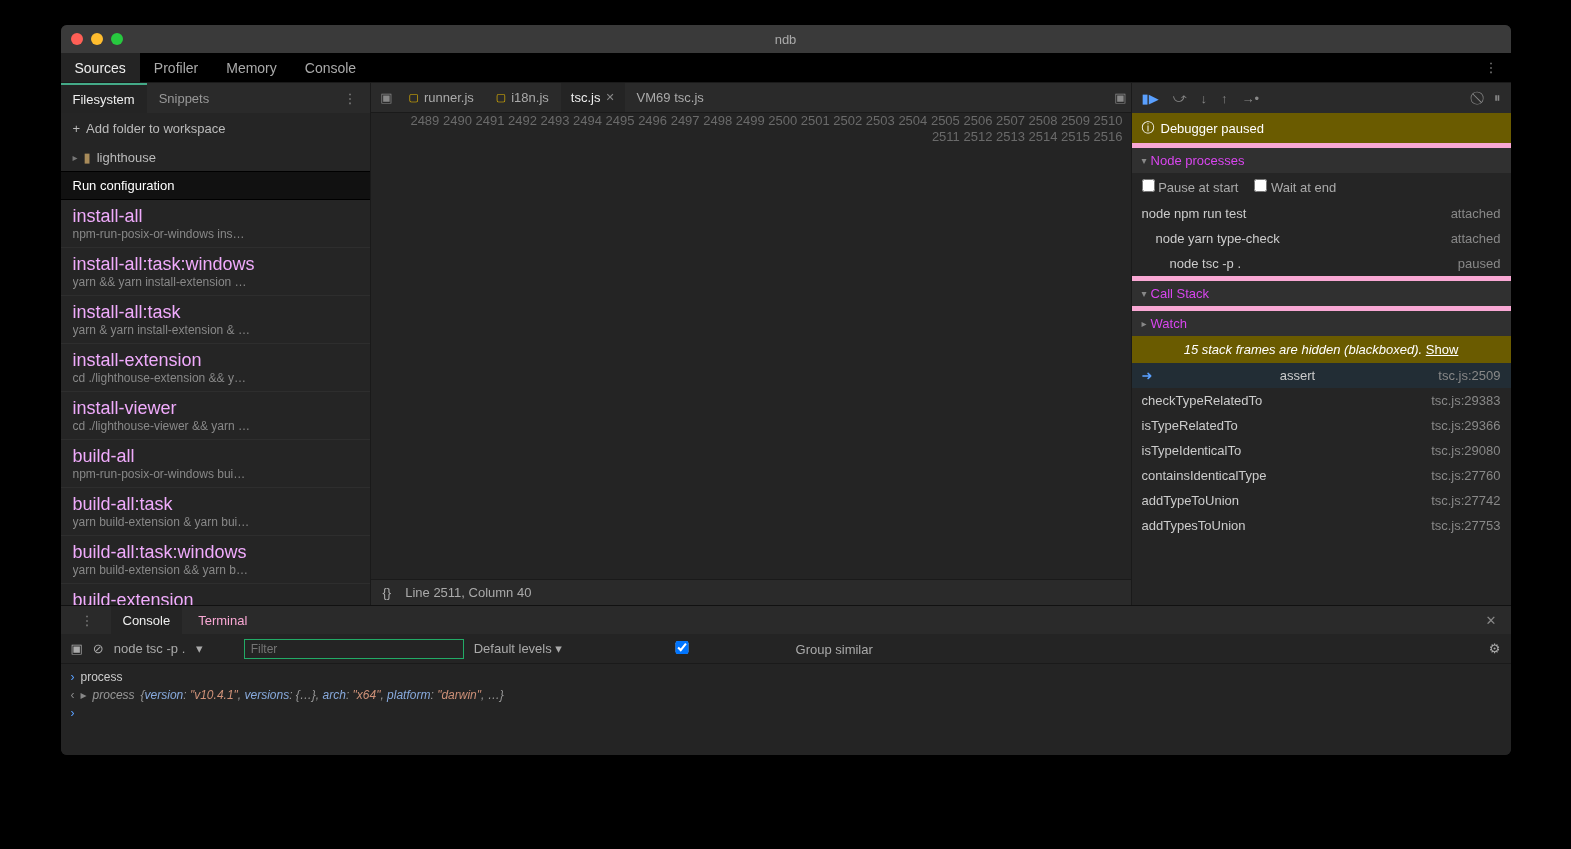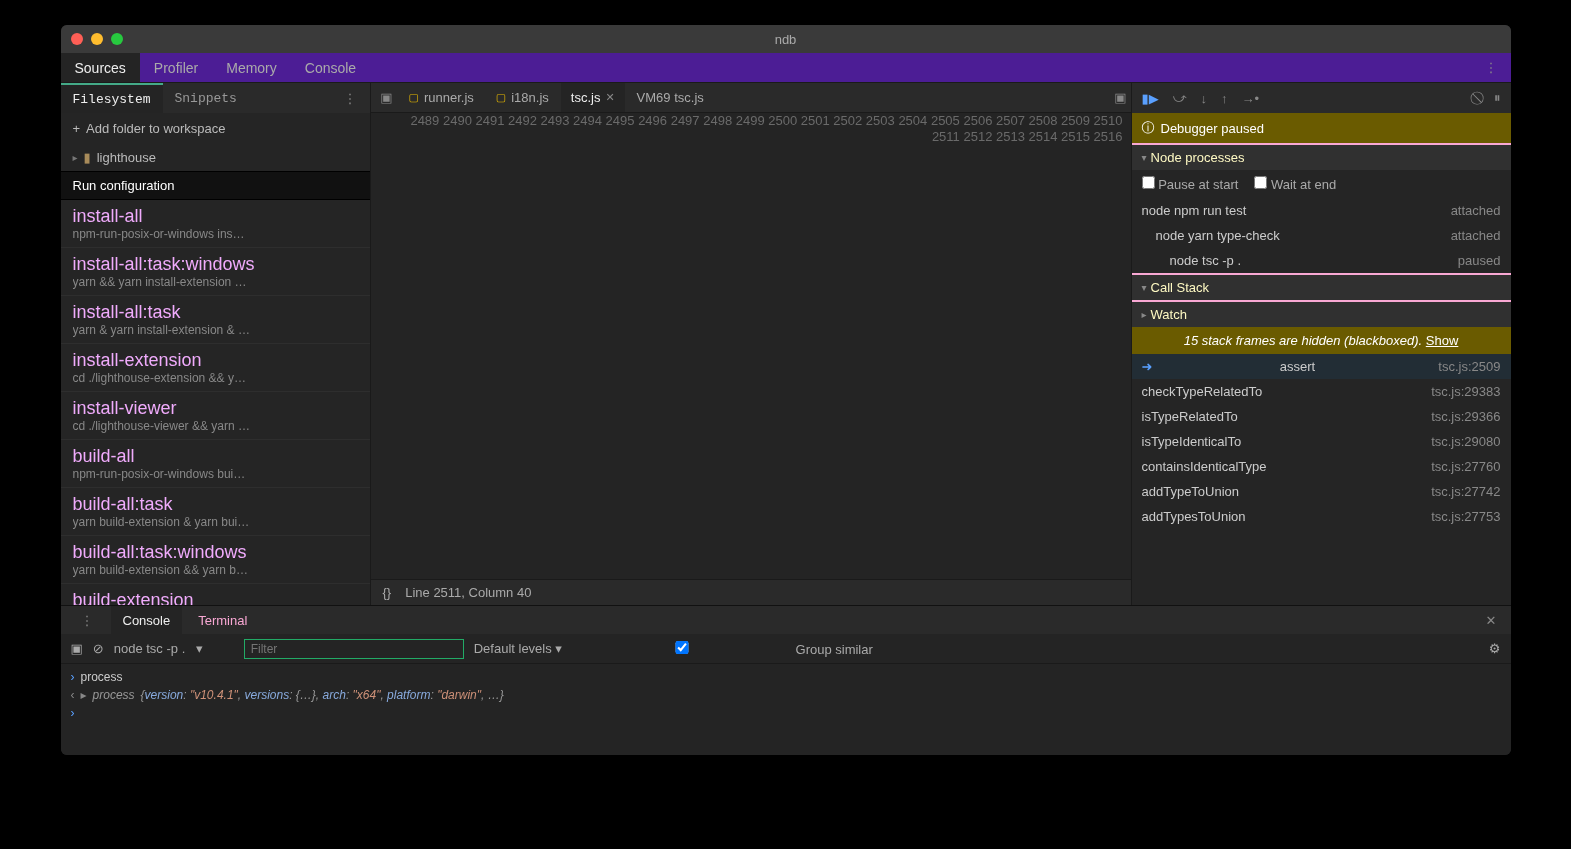--- a/index.html
+++ b/index.html
@@ -3,30 +3,30 @@
 <meta charset="utf-8">
 <style>
 * { margin: 0; padding: 0; box-sizing: border-box; font-family: -apple-system, "Helvetica Neue", Arial, sans-serif; }
 body { background: #000; color: #ccc; font-size: 13px; overflow: hidden; }
 .window { width: 1450px; height: 730px; margin: 25px auto; background: #242424; border-radius: 6px; overflow: hidden; box-shadow: 0 10px 40px rgba(0,0,0,.6); display: flex; flex-direction: column; }
 .titlebar { height: 28px; background: #3a3a3a; display: flex; align-items: center; padding: 0 10px; position: relative; }
 .traffic { display: flex; gap: 8px; }
 .dot { width: 12px; height: 12px; border-radius: 50%; }
 .red { background: #ff5f56; } .yellow { background: #ffbd2e; } .green { background: #27c93f; }
 .titlebar .title { position: absolute; left: 50%; transform: translateX(-50%); color: #aaa; font-size: 13px; }
-.maintabs { height: 30px; background: #4c1d95; display: flex; align-items: center; border-bottom: 1px solid #1a1a1a; }
+.maintabs { height: 30px; background: #000000; display: flex; align-items: center; border-bottom: 1px solid #1a1a1a; }
 .maintab { padding: 0 14px; height: 100%; display: flex; align-items: center; color: #aaa; cursor: pointer; font-size: 14px; }
 .maintab.active { background: #242424; color: #eee; }
 .maintabs .spacer { flex: 1; }
 .kebab { color: #888; padding: 0 12px; letter-spacing: 1px; }
 
 .body { flex: 1; display: flex; min-height: 0; }
 .left { width: 310px; background: #252525; display: flex; flex-direction: column; border-right: 1px solid #1a1a1a; }
 .subtabs { display: flex; height: 30px; align-items: center; background: #2a2a2a; }
-.subtab { padding: 4px 12px; height: 100%; display: flex; align-items: center; color: #999; cursor: pointer; font-family: Liberation Mono, monospace; }
+.subtab { padding: 4px 12px; height: 100%; display: flex; align-items: center; color: #999; cursor: pointer; }
 .subtab.active { background: #242424; color: #eee; border-top: 2px solid #4a8; }
 .addfolder { padding: 8px 12px; color: #bbb; display: flex; align-items: center; gap: 6px; cursor: pointer; }
 .treeitem { padding: 6px 12px; color: #bbb; display: flex; align-items: center; gap: 6px; }
 .runconf-hdr { background: #111; color: #fff; padding: 6px 12px; font-size: 13px; border-top: 1px solid #000; border-bottom: 1px solid #000; }
 .scripts { flex: 1; overflow-y: auto; }
 .script { padding: 6px 12px; border-bottom: 1px solid #2e2e2e; cursor: pointer; }
 .script .name { color: #f0abfc; font-size: 18px; }
 .script .cmd { color: #888; font-size: 12px; white-space: nowrap; overflow: hidden; text-overflow: ellipsis; }
 
 .center { flex: 1; display: flex; flex-direction: column; min-width: 0; background: #242424; }
@@ -40,21 +40,21 @@
 .gutter { background: #242424; color: #6a6a6a; text-align: right; padding: 0 8px 0 12px; user-select: none; }
 .code { flex: 1; white-space: pre; color: #c8c8c8; overflow: hidden; }
 .hl-line { background: #1f5a1f; display: block; margin: 0 -4px; padding: 0 4px; }
 .statusbar { height: 26px; display: flex; align-items: center; gap: 14px; padding: 0 12px; background: #2a2a2a; color: #aaa; border-top: 1px solid #1a1a1a; }
 
 .right { width: 380px; background: #252525; border-left: 1px solid #1a1a1a; display: flex; flex-direction: column; font-size: 13px; }
 .dbgtoolbar { height: 30px; display: flex; align-items: center; gap: 14px; padding: 0 10px; background: #2a2a2a; }
 .dbgtoolbar span { color: #888; cursor: pointer; }
 .dbgtoolbar .resume { color: #5aa0ff; }
 .banner { background: #6a5b00; color: #fff; padding: 6px 10px; display: flex; align-items: center; gap: 6px; }
-.section-hdr { background: #303030; padding: 5px 10px; color: #fef9c3; display: flex; align-items: center; gap: 4px; border-top: 2px solid #f9a8d4; }
+.section-hdr { background: #303030; padding: 5px 10px; color: #d946ef; display: flex; align-items: center; gap: 4px; border-top: 5px solid #f9a8d4; }
 .checks { padding: 6px 10px; display: flex; gap: 16px; color: #aaa; }
 .proc { padding: 5px 10px; display: flex; justify-content: space-between; color: #ccc; }
 .proc.indent1 { padding-left: 24px; } .proc.indent2 { padding-left: 38px; }
 .proc .status { color: #888; }
 .blackbox { background: #6a5b00; color: #fff; padding: 6px 10px; text-align: center; font-style: italic; }
 .blackbox a { color: #fff; text-decoration: underline; font-style: normal; }
 .frames { flex: 1; overflow-y: auto; }
 .frame { padding: 5px 10px; display: flex; justify-content: space-between; color: #ccc; cursor: pointer; }
 .frame.active { background: #0e639c22; }
 .frame.active::before { content: "➜"; color: #5aa0ff; margin-right: 4px; }

